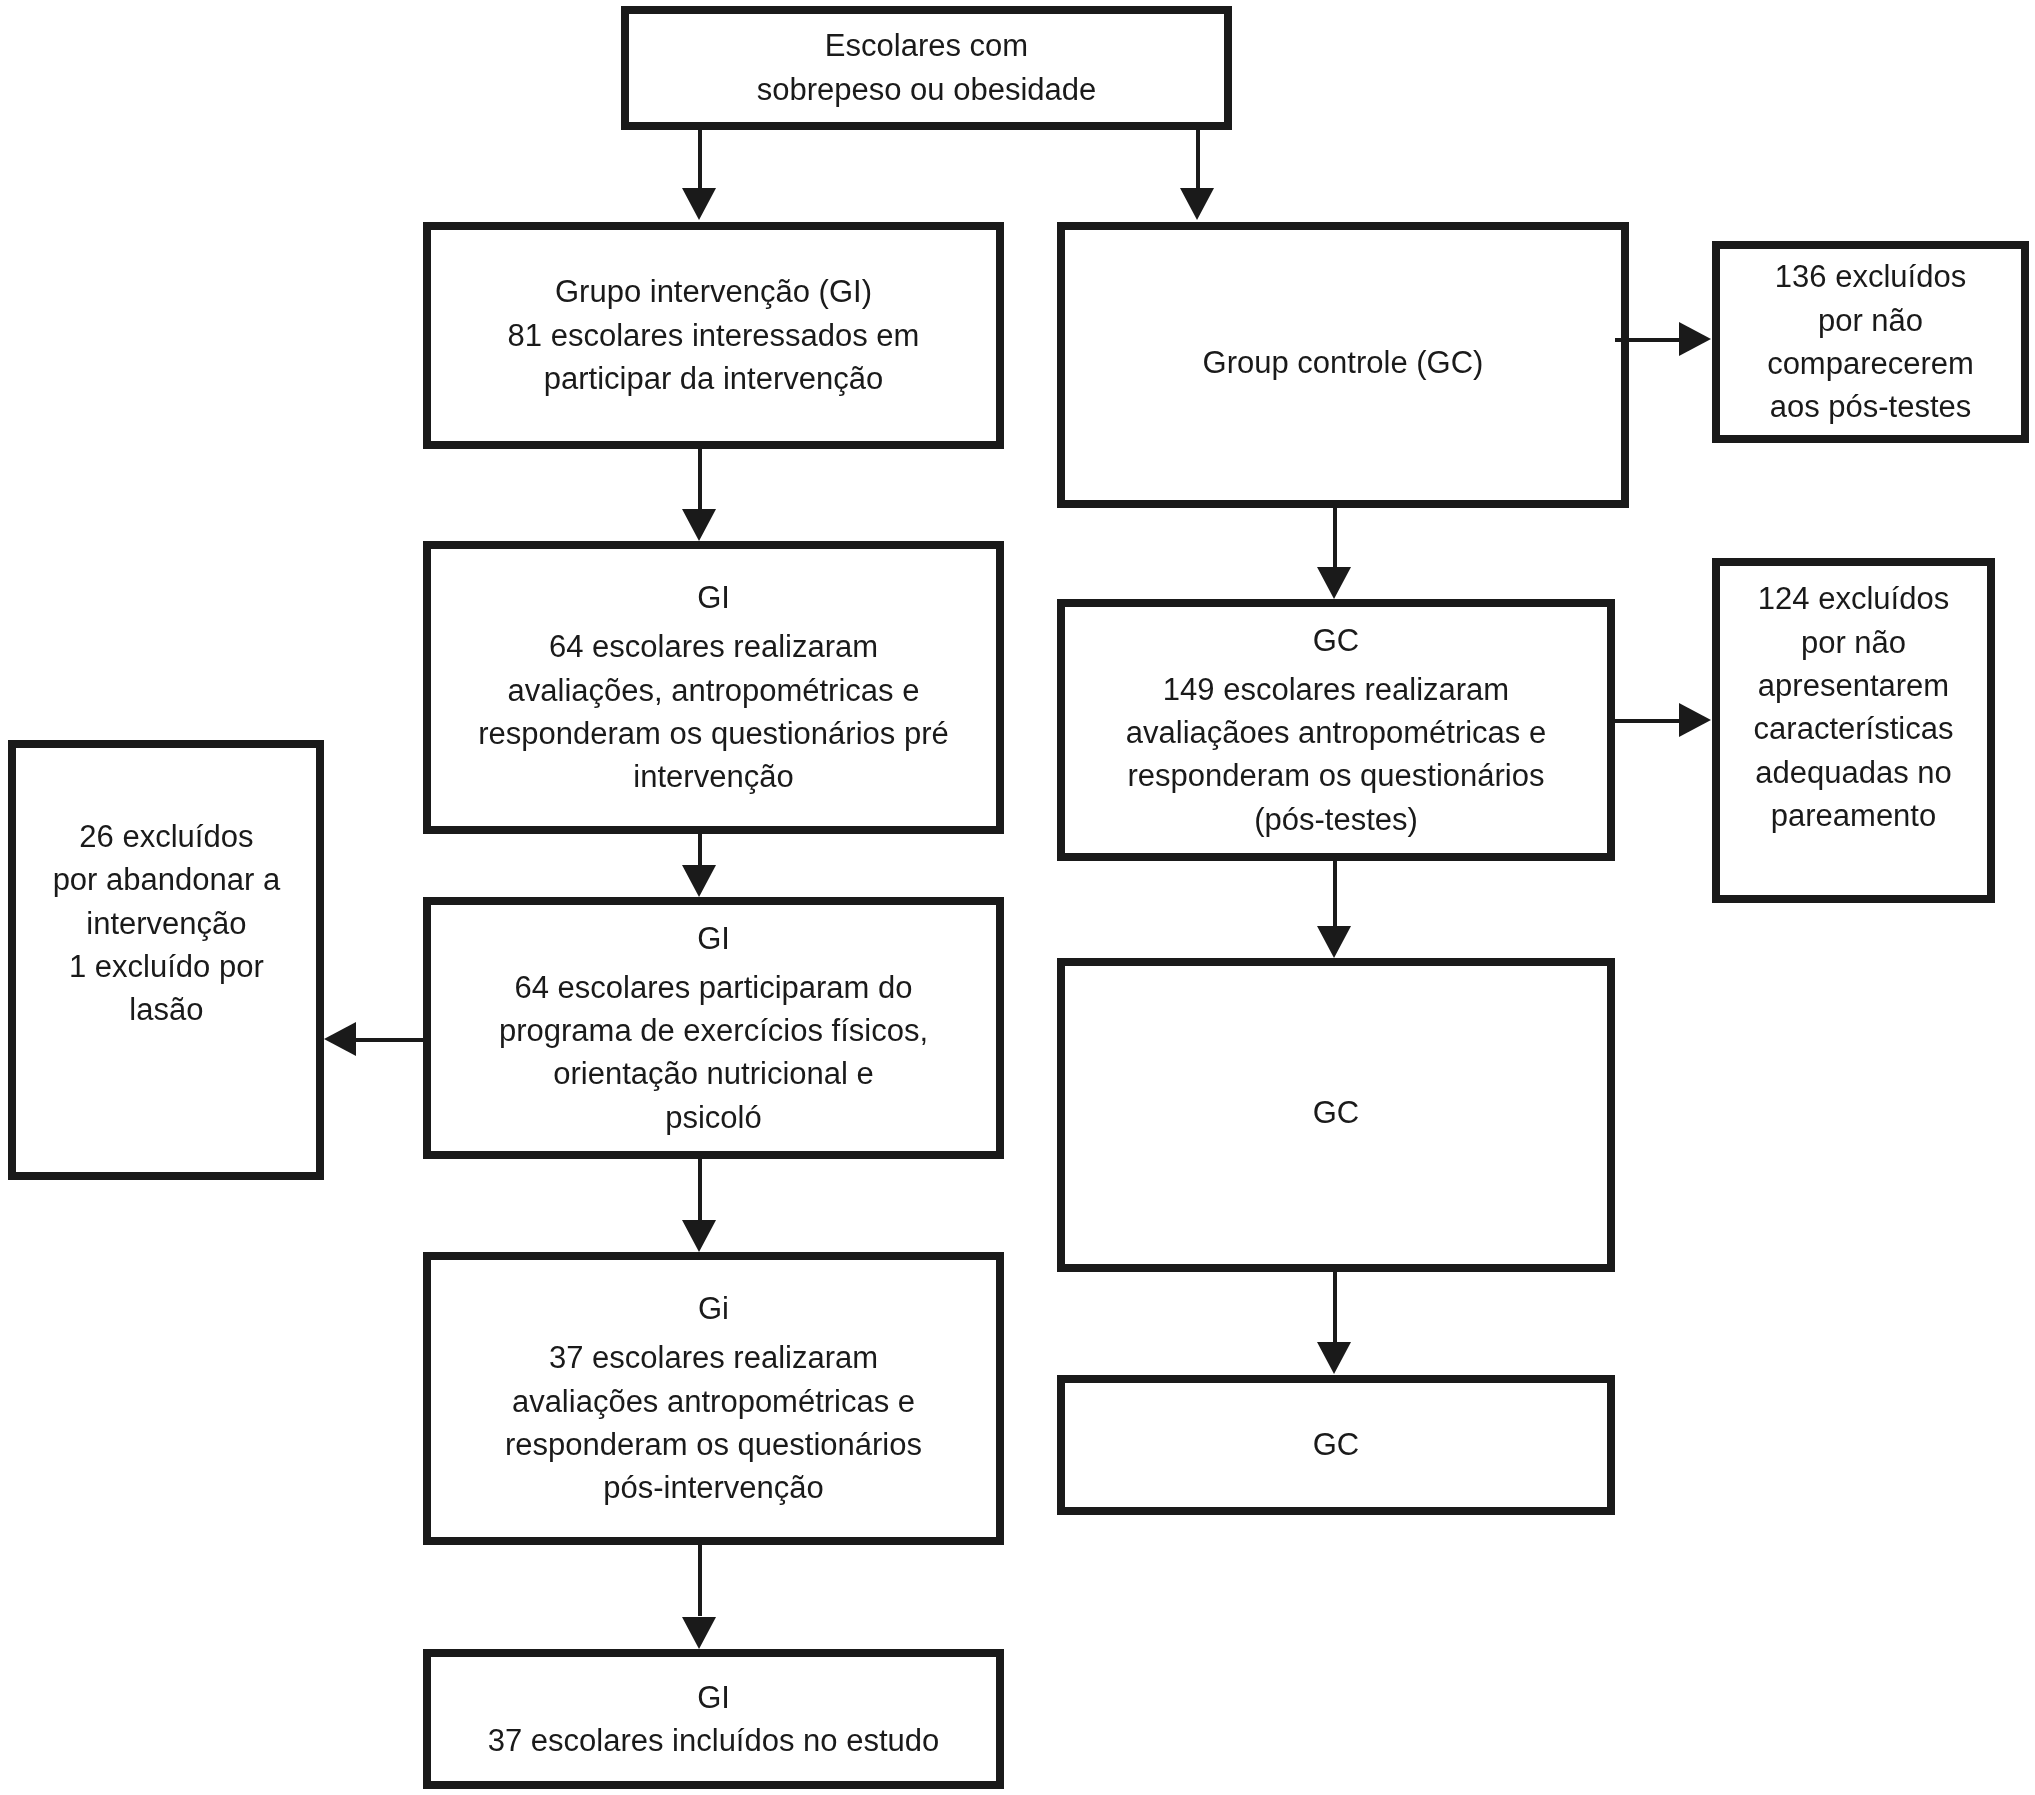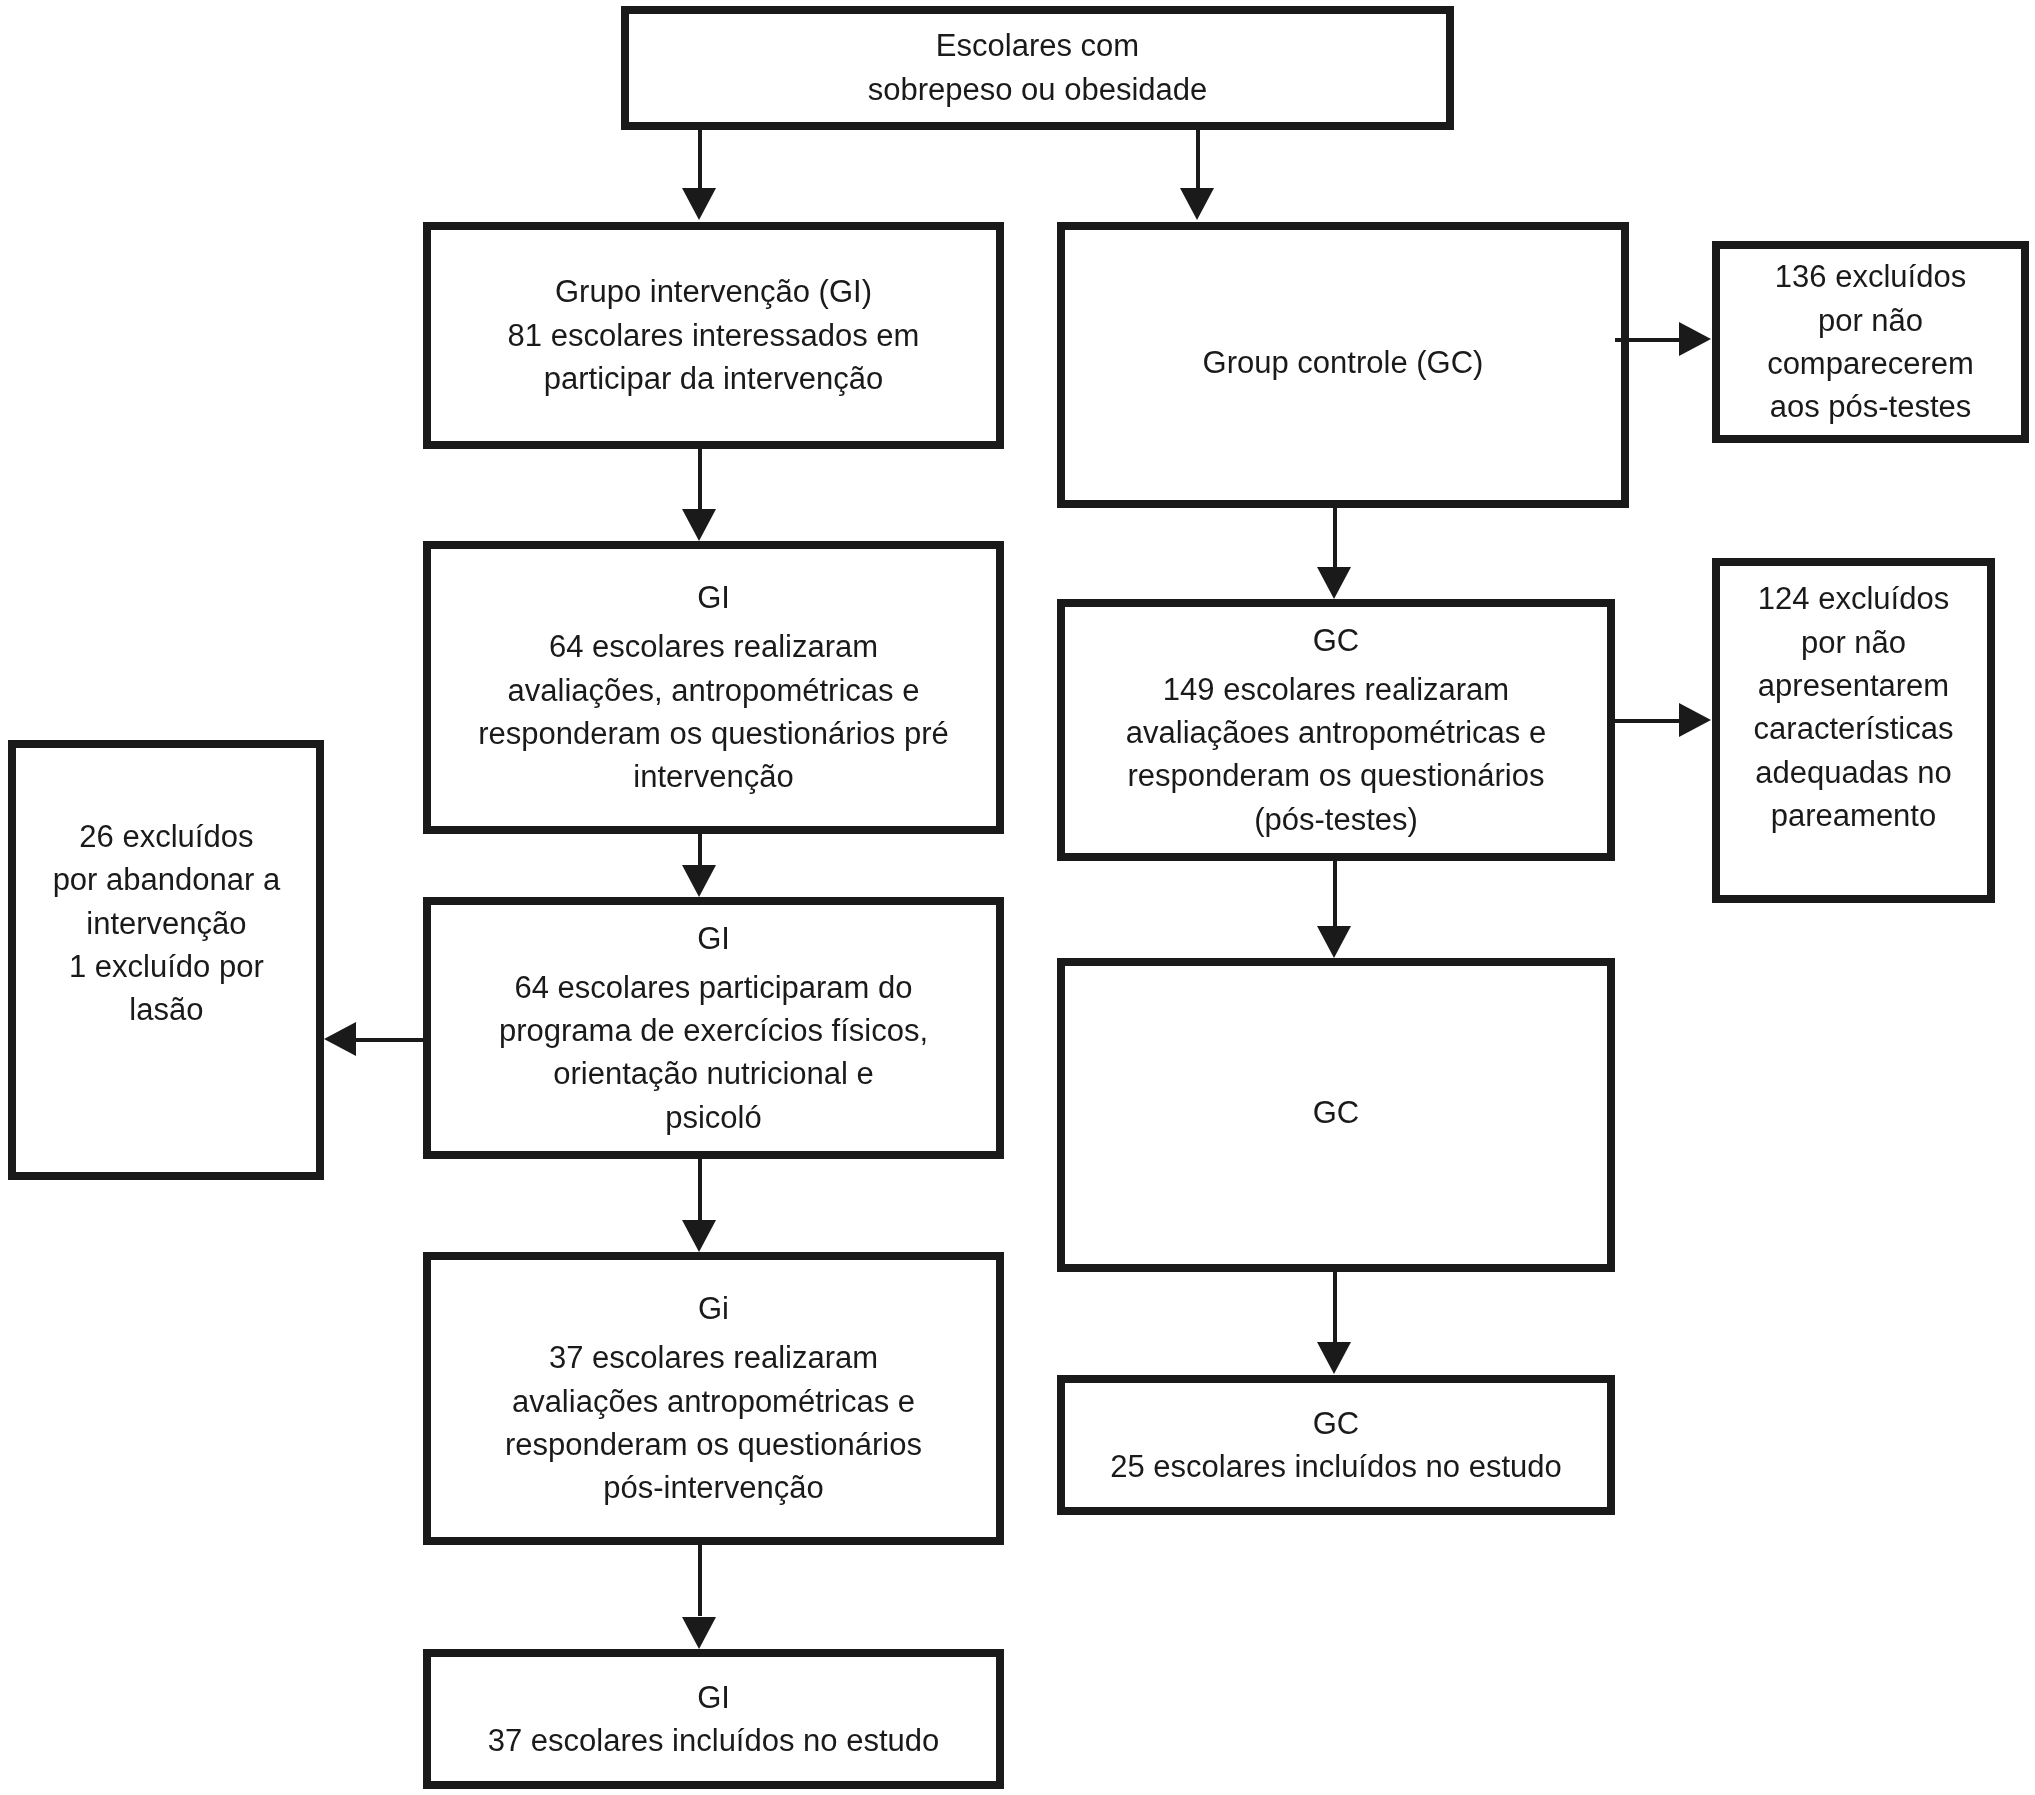--- a/index.html
+++ b/index.html
@@ -51,21 +51,21 @@
     border-top: 17.4px solid transparent;
     border-bottom: 17.4px solid transparent;
     border-right: 32px solid #1a1a1a;
   }
 </style>
 </head>
 <body>
 
 <div class="canvas">
 
-  <div class="box" style="left:621px; top:5.6px; width:833px; height:124px;">
+  <div class="box" style="left:621px; top:5.6px; width:611px; height:124px;">
     <div class="box-lines">Escolares com
 sobrepeso ou obesidade</div>
   </div>
 
   <div class="connector">
     <div class="vline" style="left:698px; top:130px; height:59px;"></div>
     <div class="head-down" style="left:682px; top:188px;"></div>
   </div>
 
   <div class="connector">
@@ -183,21 +183,20 @@
   <div class="box" style="left:423px; top:1252px; width:581px; height:293px;">
     <div class="box-title">Gi</div>
     <div class="box-body">37 escolares realizaram
 avaliações antropométricas e
 responderam os questionários
 pós-intervenção</div>
   </div>
 
   <div class="box tight" style="left:1057px; top:1375px; width:558px; height:140px;">
     <div class="box-title">GC</div>
-    <div class="box-body">25 escolares incluídos no estudo</div>
   </div>
 
   <div class="connector">
     <div class="vline" style="left:698px; top:1545px; height:71px;"></div>
     <div class="head-down" style="left:682px; top:1617px;"></div>
   </div>
 
   <div class="box tight" style="left:423px; top:1649px; width:581px; height:140px;">
     <div class="box-title">GI</div>
     <div class="box-body">37 escolares incluídos no estudo</div>

